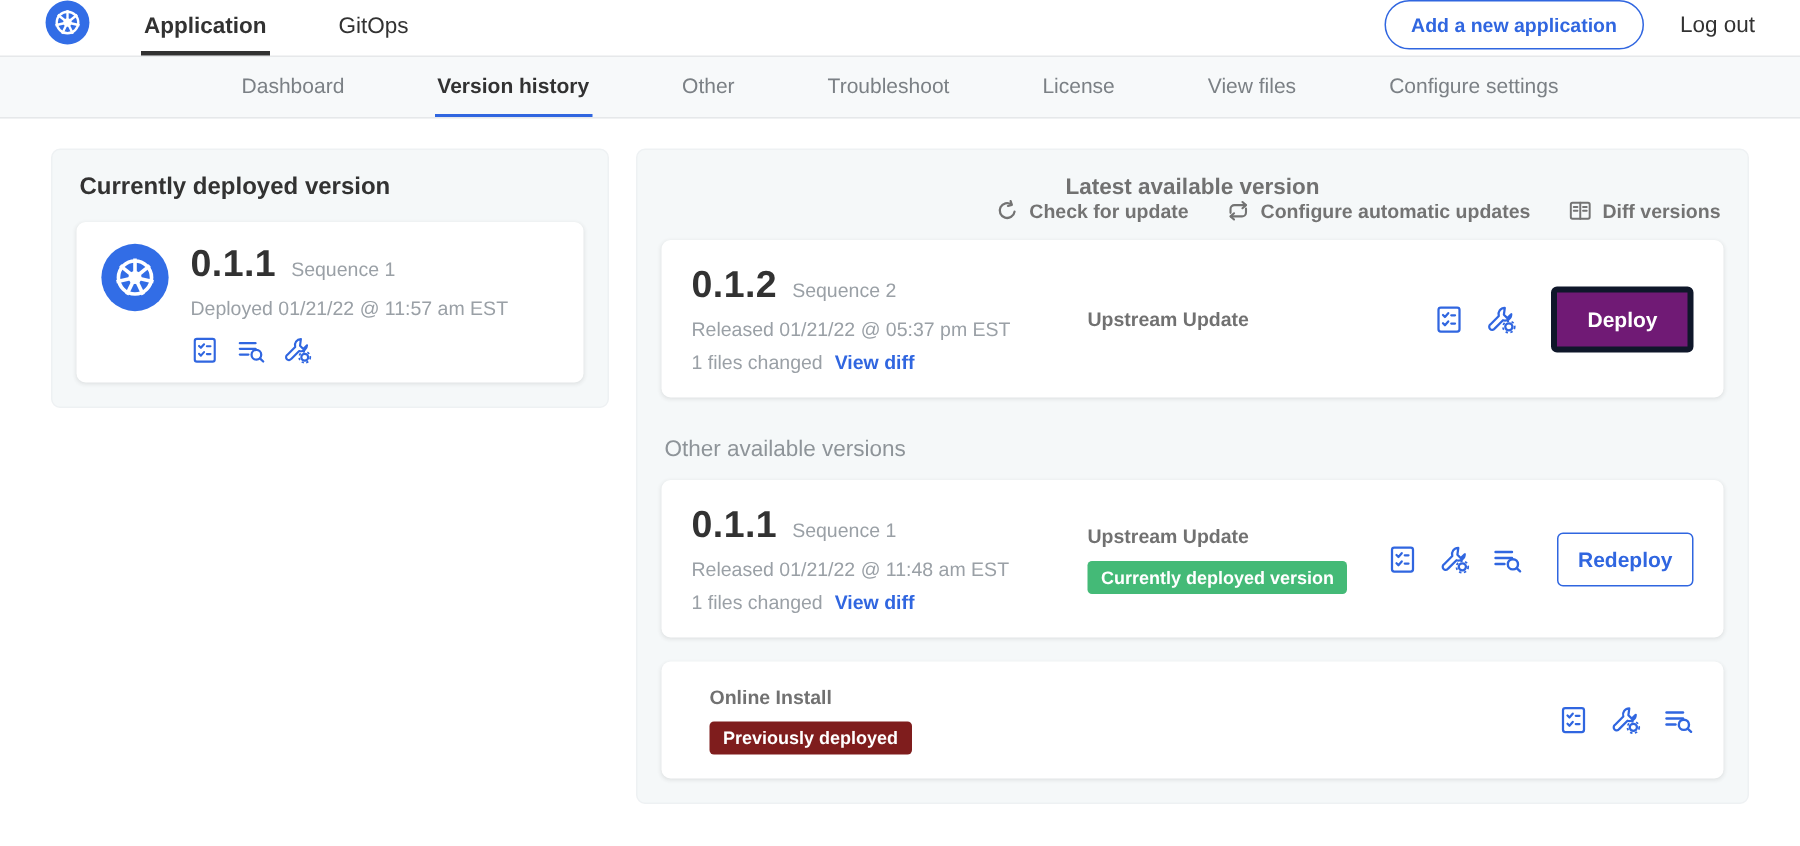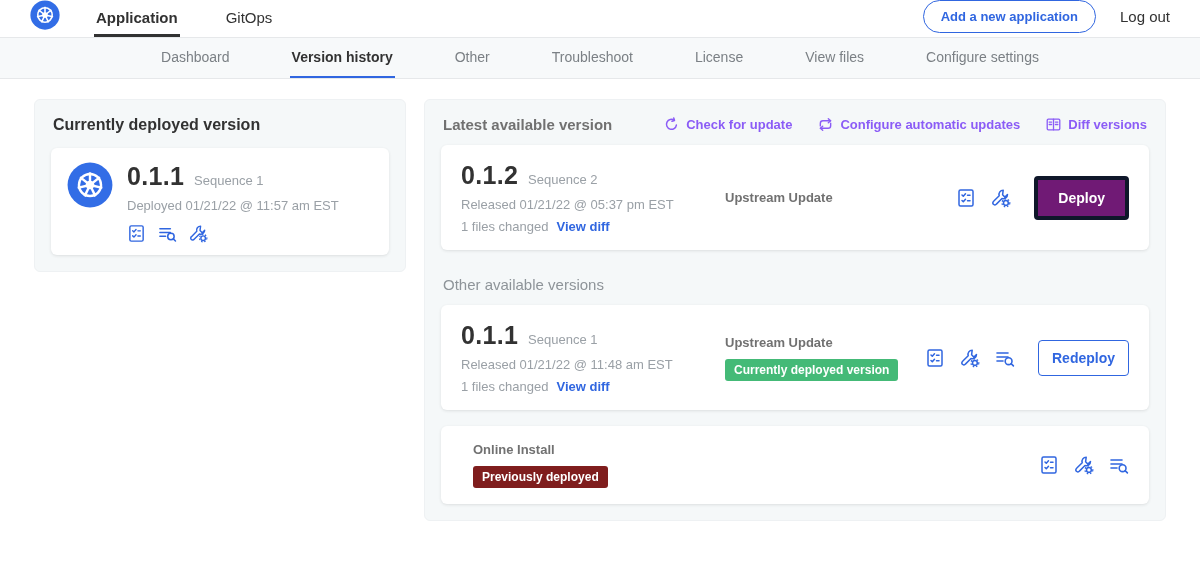--- a/index.html
+++ b/index.html
@@ -69,26 +69,26 @@
   .deployed-inner { padding: 14px 16px 12px; display: flex; gap: 14px; }
   .k8s-badge { width: 46px; height: 46px; flex-shrink: 0; }
 
   .version-line { display: flex; align-items: baseline; gap: 10px; }
   .version-number { font-size: 25px; font-weight: bold; color: #323232; letter-spacing: .3px; }
   .sequence { font-size: 13px; color: #9aa0a6; }
   .date-line { font-size: 13px; color: #9aa0a6; margin-top: 7px; }
   .icon-row { display: flex; gap: 12px; margin-top: 11px; color: #3066e0; }
   .icon-btn { cursor: pointer; display: inline-flex; color: #3066e0; }
 
-  .avail-header { display: flex; align-items: center; margin: 2px 2px 12px; }
+  .avail-header { display: flex; align-items: center; margin: 2px 2px 12px; flex-direction: column; }
   .avail-title { font-size: 15px; font-weight: bold; color: #717171; }
   .avail-actions { margin-left: auto; display: flex; gap: 26px; }
   .action-link {
     display: flex; align-items: center; gap: 7px;
-    color: #8b5cf6; font-size: 13px; font-weight: bold; cursor: pointer;
+    color: #737373; font-size: 13px; font-weight: bold; cursor: pointer;
   }
 
   .version-row { padding: 16px 20px; display: flex; align-items: center; }
   .row-left { width: 252px; flex-shrink: 0; }
   .files-line { display: flex; gap: 8px; margin-top: 7px; font-size: 13px; align-items: baseline; }
   .files-changed { color: #9aa0a6; }
   .view-diff { color: #3066e0; font-weight: bold; cursor: pointer; }
   .row-mid { flex: 1; padding-left: 12px; }
   .source-label { font-size: 13px; font-weight: bold; color: #717171; }
   .badge {

